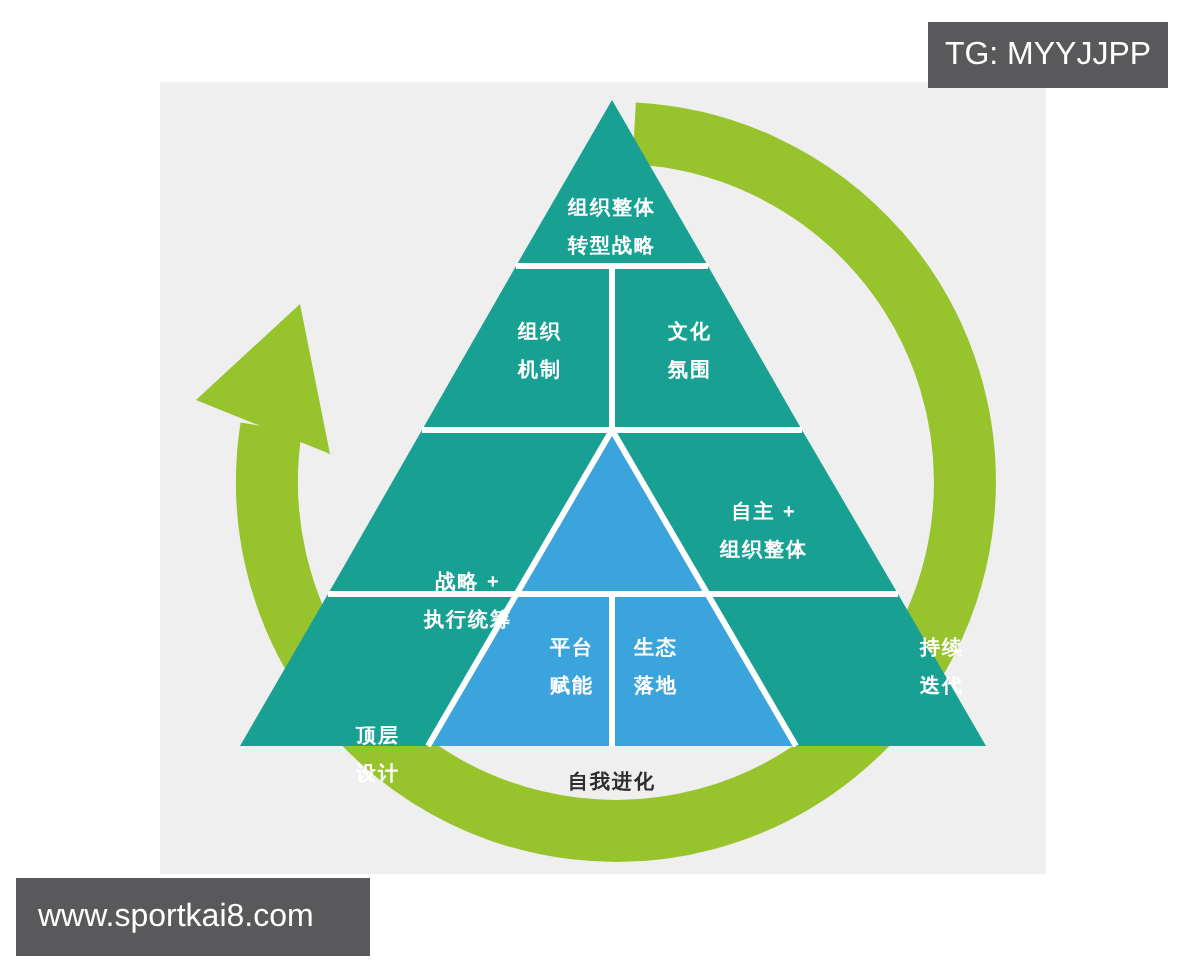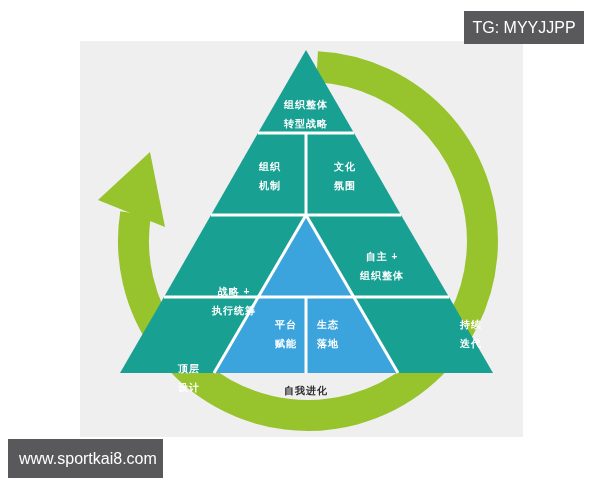--- a/index.html
+++ b/index.html
@@ -31,21 +31,21 @@
     white-space: nowrap; text-align: center;
   }
   .badge {
     position: absolute;
     background: var(--badge_bg, #59595b);
     color: var(--badge_text, #ffffff);
     font-size: 16px;
     display: flex; align-items: center;
   }
   .badge.tg { left: 464px; top: 11px; width: 120px; height: 33px; justify-content: center; }
-  .badge.watermark { left: 8px; top: 439px; width: 155px; height: 39px; padding-left: 11px; box-sizing: border-box; }
+  .badge.watermark { left: 8px; top: 439px; width: 177px; height: 39px; padding-left: 11px; box-sizing: border-box; }
 </style>
 </head>
 <body>
 
 <div class="canvas">
 
   <div class="panel"></div>
 
   <svg class="diagram-svg" viewBox="0 0 600 480">
 

